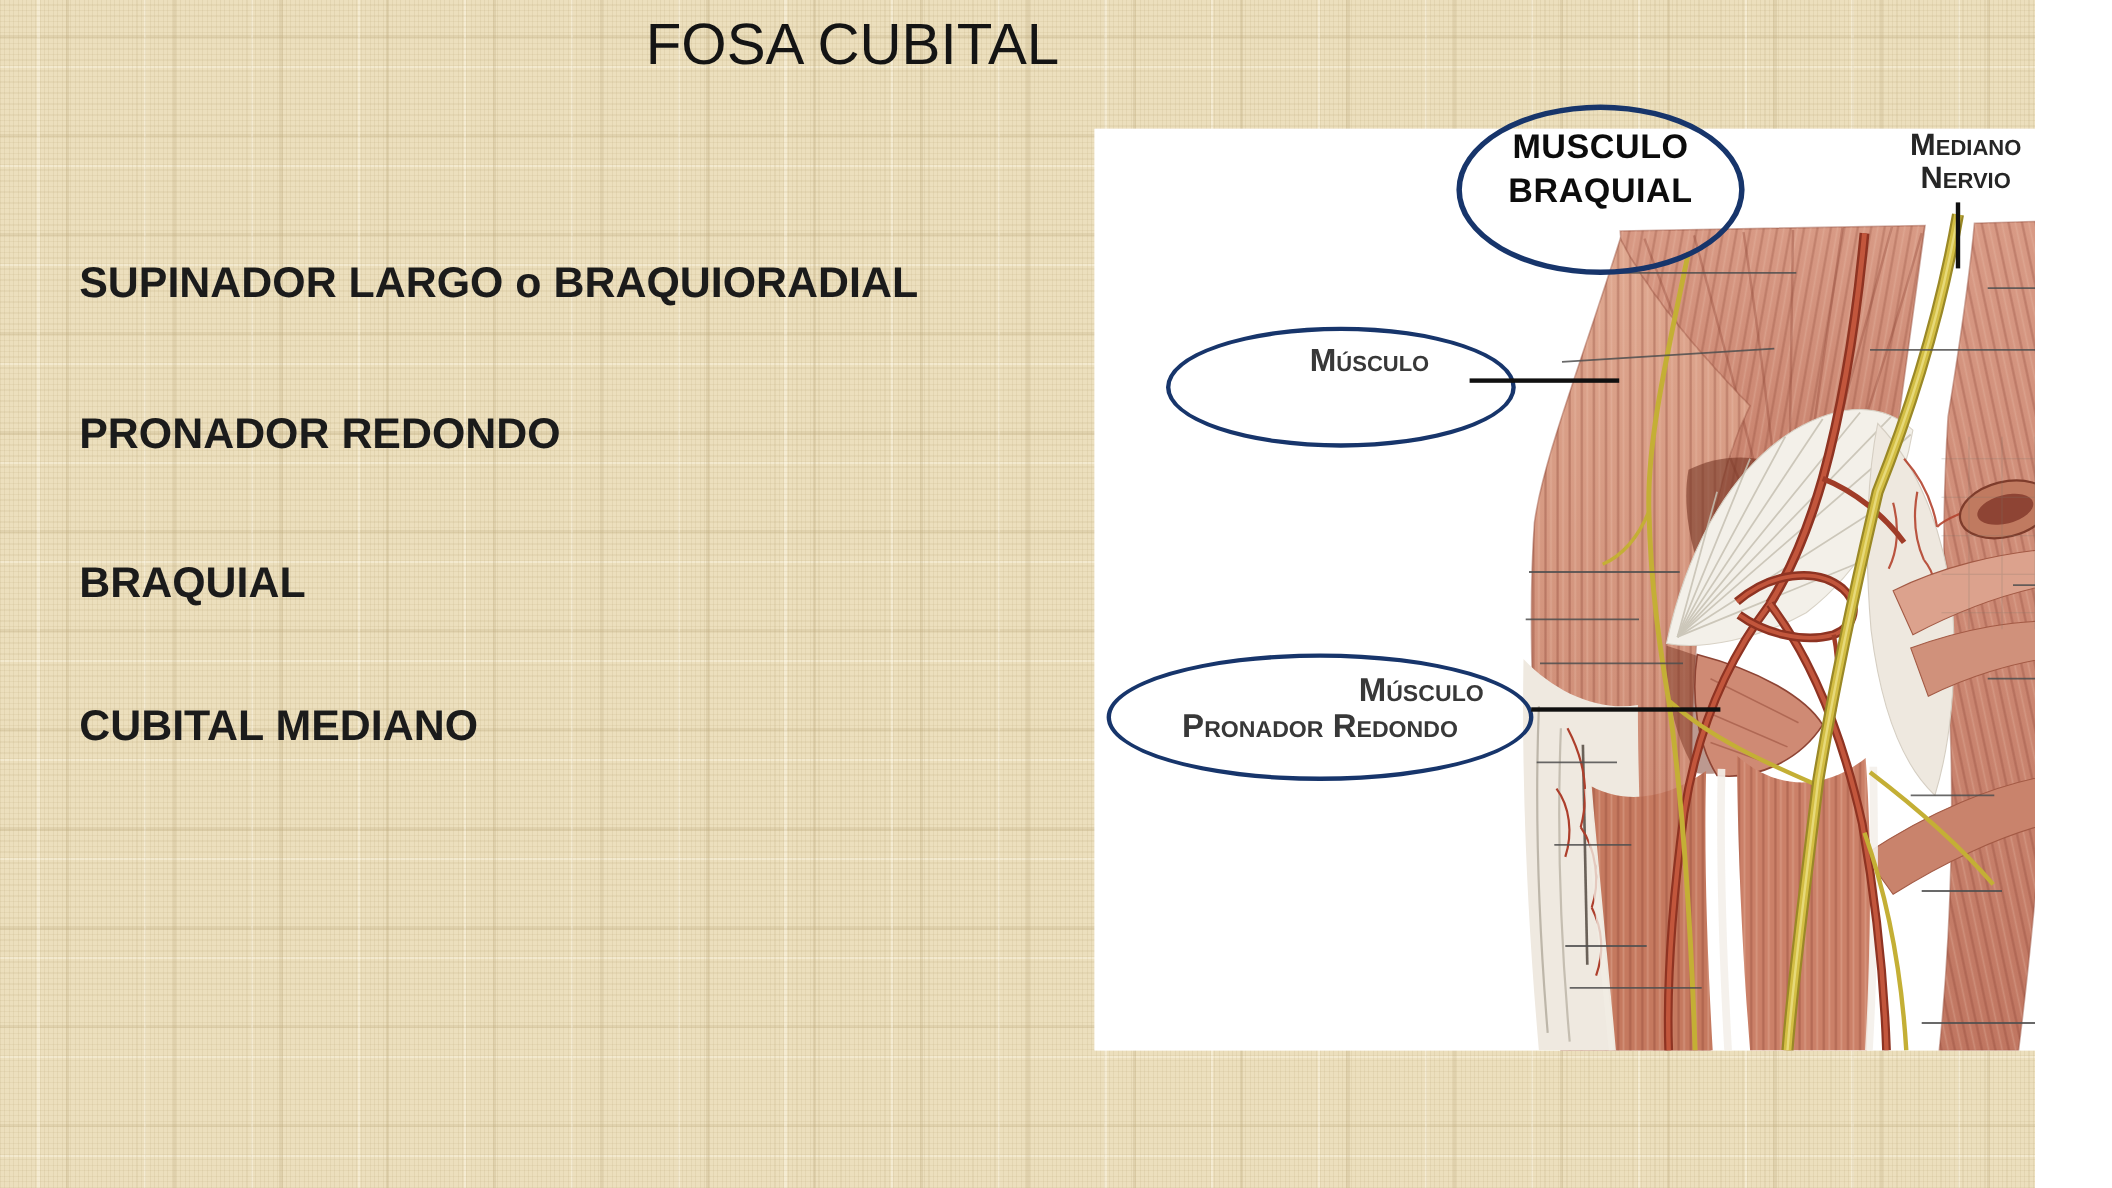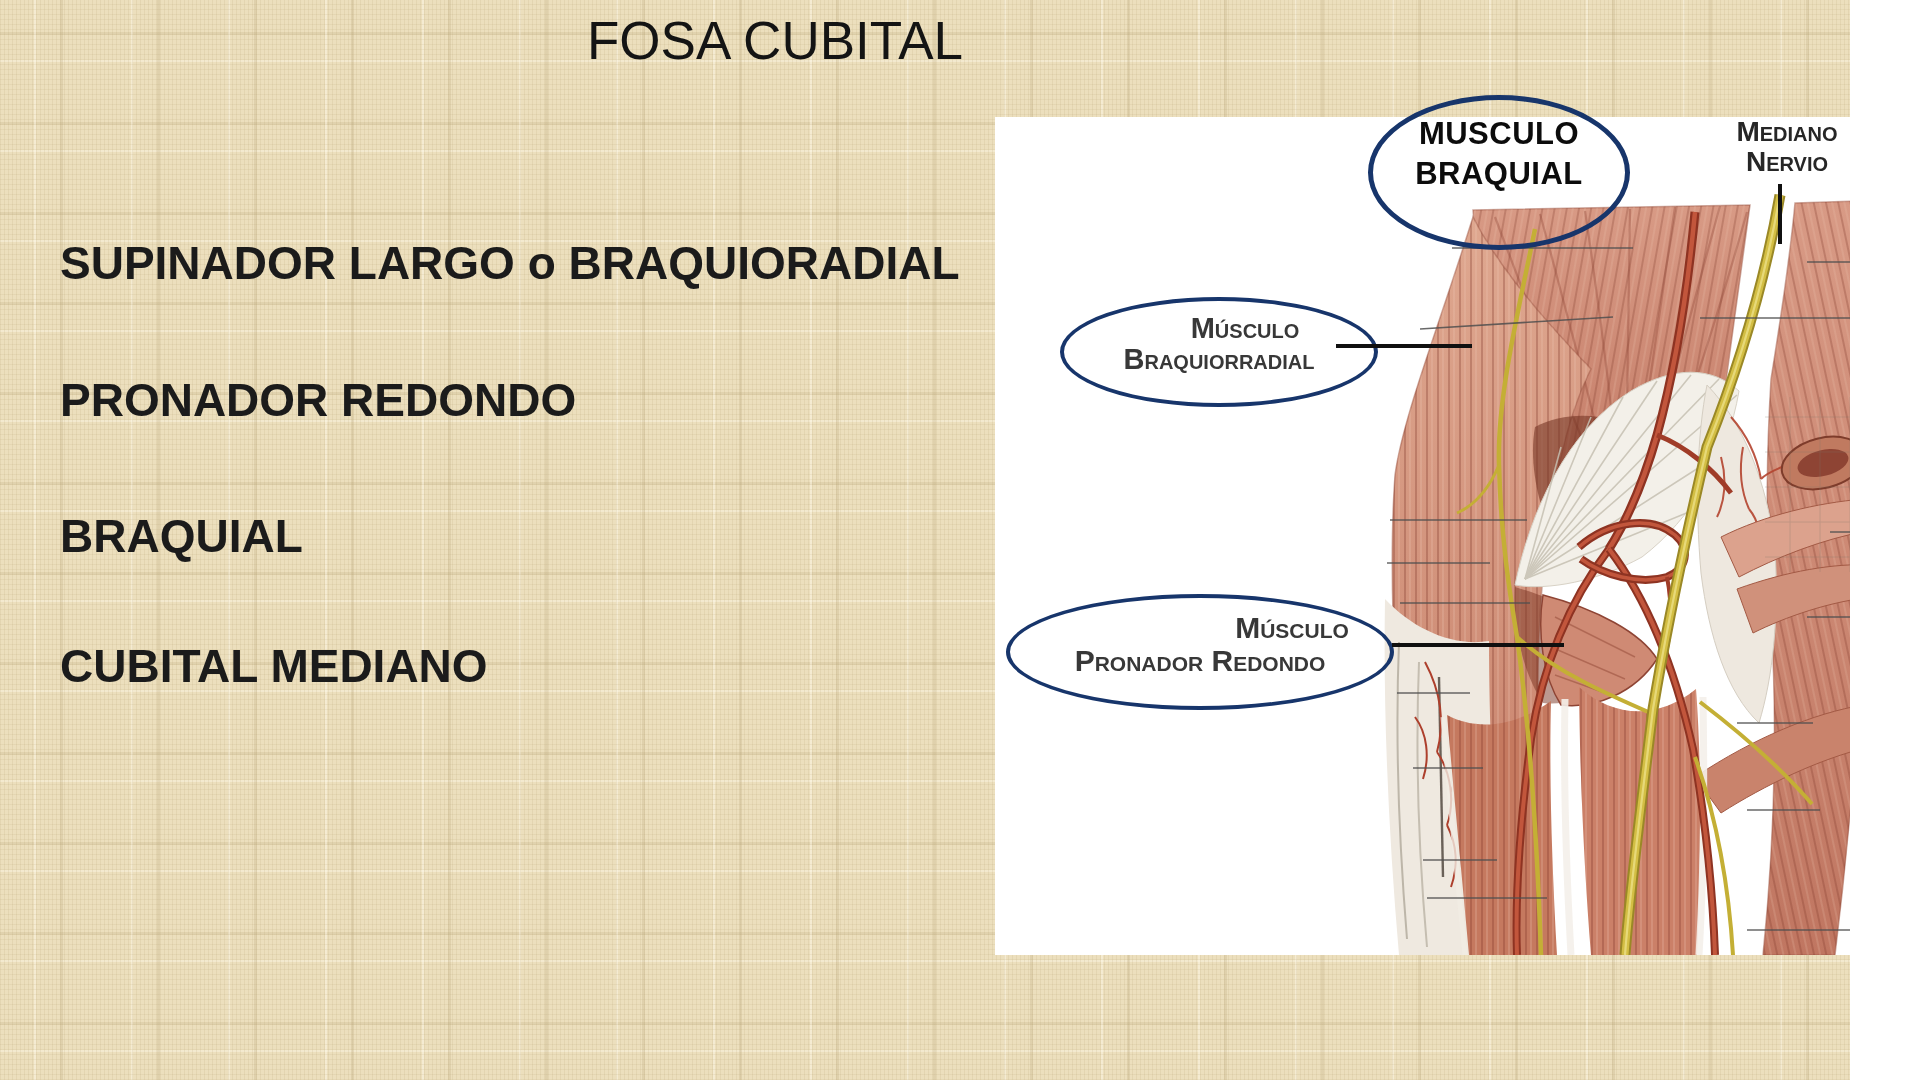--- a/index.html
+++ b/index.html
@@ -14,35 +14,35 @@
       repeating-linear-gradient(0deg, rgba(183,163,116,.14) 0 1px, transparent 1px 5px),
       repeating-linear-gradient(90deg, transparent 0 34px, rgba(255,250,235,.45) 34px 36px, transparent 36px 60px, rgba(172,151,104,.20) 60px 63px, transparent 63px 97px),
       repeating-linear-gradient(0deg, transparent 0 28px, rgba(255,250,235,.38) 28px 30px, transparent 30px 55px, rgba(172,151,104,.18) 55px 58px, transparent 58px 90px);
   }
   .title{
     position:absolute;left:0;top:10px;width:1550px;
     text-align:center;
     font-size:53px;font-weight:400;color:#141414;letter-spacing:0px;
   }
   .bullet{
-    position:absolute;left:60px;
-    font-size:46px;font-weight:700;color:#1b1b1b;
+    position:absolute;left:72px;
+    font-size:39px;font-weight:700;color:#1b1b1b;
     white-space:nowrap;letter-spacing:0px;
   }
   .b0{top:236px;} .b1{top:373px;} .b2{top:509px;} .b3{top:639px;}
   .figure{
     position:absolute;left:995px;top:117px;width:898px;height:838px;
     background:#fff;
   }
   .figure svg{position:absolute;left:0;top:0;}
   .ellipse{
     position:absolute;border-style:solid;border-color:#17356b;
     border-radius:50%;box-sizing:border-box;text-align:center;
   }
-  .e1{left:1368px;top:95px;width:262px;height:155px;border-width:5px;padding-top:14px;}
+  .e1{left:1324px;top:95px;width:262px;height:155px;border-width:5px;padding-top:14px;}
   .e1 .ln{display:block;font-size:31px;font-weight:700;color:#0c0c0c;line-height:40px;letter-spacing:.5px;}
   .e2{left:1060px;top:297px;width:318px;height:110px;border-width:4px;padding-top:12px;}
   .e3{left:1006px;top:594px;width:388px;height:116px;border-width:4px;padding-top:13px;}
   .sc{display:block;font-variant:small-caps;font-weight:700;color:#383838;white-space:nowrap;}
   .e2 .sc{font-size:29px;line-height:31px;}
   .e3 .sc{font-size:30px;line-height:33px;}
   .e2 .l1{position:relative;left:26px;}
   .e3 .l1{position:relative;left:92px;}
   .pointer{position:absolute;background:#101010;}
   .p2{left:1336px;top:344px;width:136px;height:4px;}
@@ -233,21 +233,20 @@
     </svg>
   </div>
 
   <div class="ellipse e1">
     <span class="ln">MUSCULO</span>
     <span class="ln">BRAQUIAL</span>
   </div>
 
   <div class="ellipse e2">
     <span class="sc l1">Músculo</span>
-    <span class="sc">Braquiorradial</span>
   </div>
   <div class="pointer p2"></div>
 
   <div class="ellipse e3">
     <span class="sc l1">Músculo</span>
     <span class="sc">Pronador Redondo</span>
   </div>
   <div class="pointer p3"></div>
 
   <div class="nmlabel">

